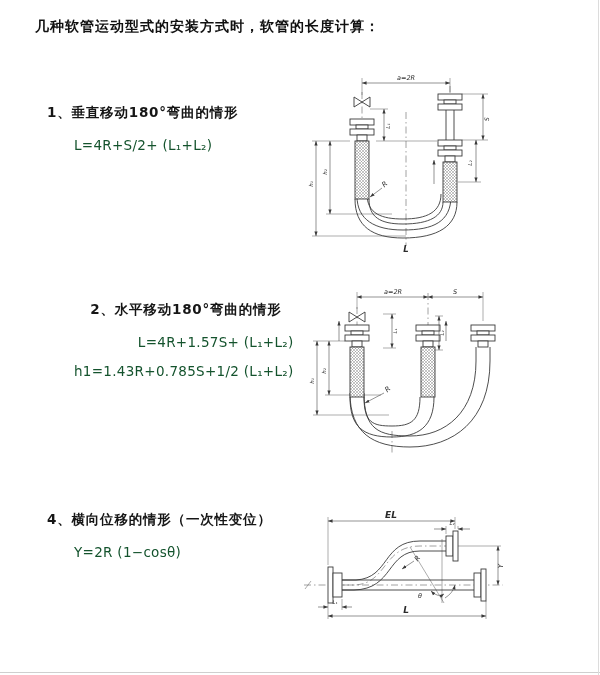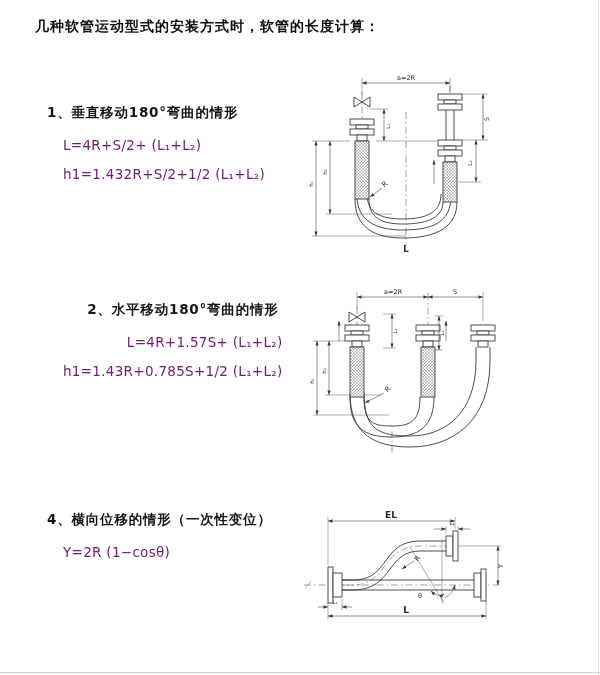--- a/index.html
+++ b/index.html
@@ -8,30 +8,30 @@
     font-family:"DejaVu Sans","Liberation Sans",sans-serif;
     color:#1f1f1f;overflow:hidden;
   }
   .page-title{
     position:absolute;left:35px;top:18px;
     font-size:14px;font-weight:600;letter-spacing:1px;color:#111;text-align:right;
   }
   .section{position:absolute;left:47px;}
   .section .heading{
     font-size:13.5px;font-weight:600;letter-spacing:0.8px;color:#161616;
-    margin:0 4px 9px 0;
+    margin:0 12px 9px 0;
   }
   .section .formula{
-    font-size:13.5px;font-weight:400;letter-spacing:0.3px;color:#701a75;
-    line-height:29px;margin-left:16px;white-space:nowrap;
+    font-size:13.5px;font-weight:400;letter-spacing:0.3px;color:#14532d;
+    line-height:29px;margin-left:27px;white-space:nowrap;
   }
   #sec1{top:104px;}
   #sec2{top:301px;text-align:right;}
   #sec3{top:511px;}
-  .diagram{position:absolute;}
+  .diagram{position:absolute;font-style:italic;}
   #diag1{left:300px;top:64px;}
   #diag2{left:303px;top:281px;}
   #diag3{left:298px;top:503px;}
   svg{display:block;}
   svg .obj{fill:none;stroke:#3a3a3a;stroke-width:0.9;}
   svg .objw{fill:#ffffff;stroke:#3a3a3a;stroke-width:0.9;}
   svg .dim{fill:none;stroke:#4a4a4a;stroke-width:0.6;}
   svg .ext{fill:none;stroke:#5a5a5a;stroke-width:0.5;}
   svg .cl{fill:none;stroke:#555;stroke-width:0.55;stroke-dasharray:7 3 1.5 3;}
   svg .hatchline{stroke:#6d6d6d;stroke-width:0.4;}
@@ -40,21 +40,20 @@
   .edge-right{position:absolute;left:598px;top:0;width:1px;height:675px;background:#dcdcdc;}
 </style>
 </head>
 <body>
 
 <div class="page-title">几种软管运动型式的安装方式时，软管的长度计算：</div>
 
 <div class="section" id="sec1">
   <div class="heading">1、垂直移动180°弯曲的情形</div>
   <div class="formula">L=4R+S/2+ (L₁+L₂)</div>
-  <div class="formula">h1=1.432R+S/2+1/2 (L₁+L₂)</div>
 </div>
 
 <div class="section" id="sec2">
   <div class="heading">2、水平移动180°弯曲的情形</div>
   <div class="formula">L=4R+1.57S+ (L₁+L₂)</div>
   <div class="formula">h1=1.43R+0.785S+1/2 (L₁+L₂)</div>
 </div>
 
 <div class="section" id="sec3">
   <div class="heading">4、横向位移的情形（一次性变位）</div>

